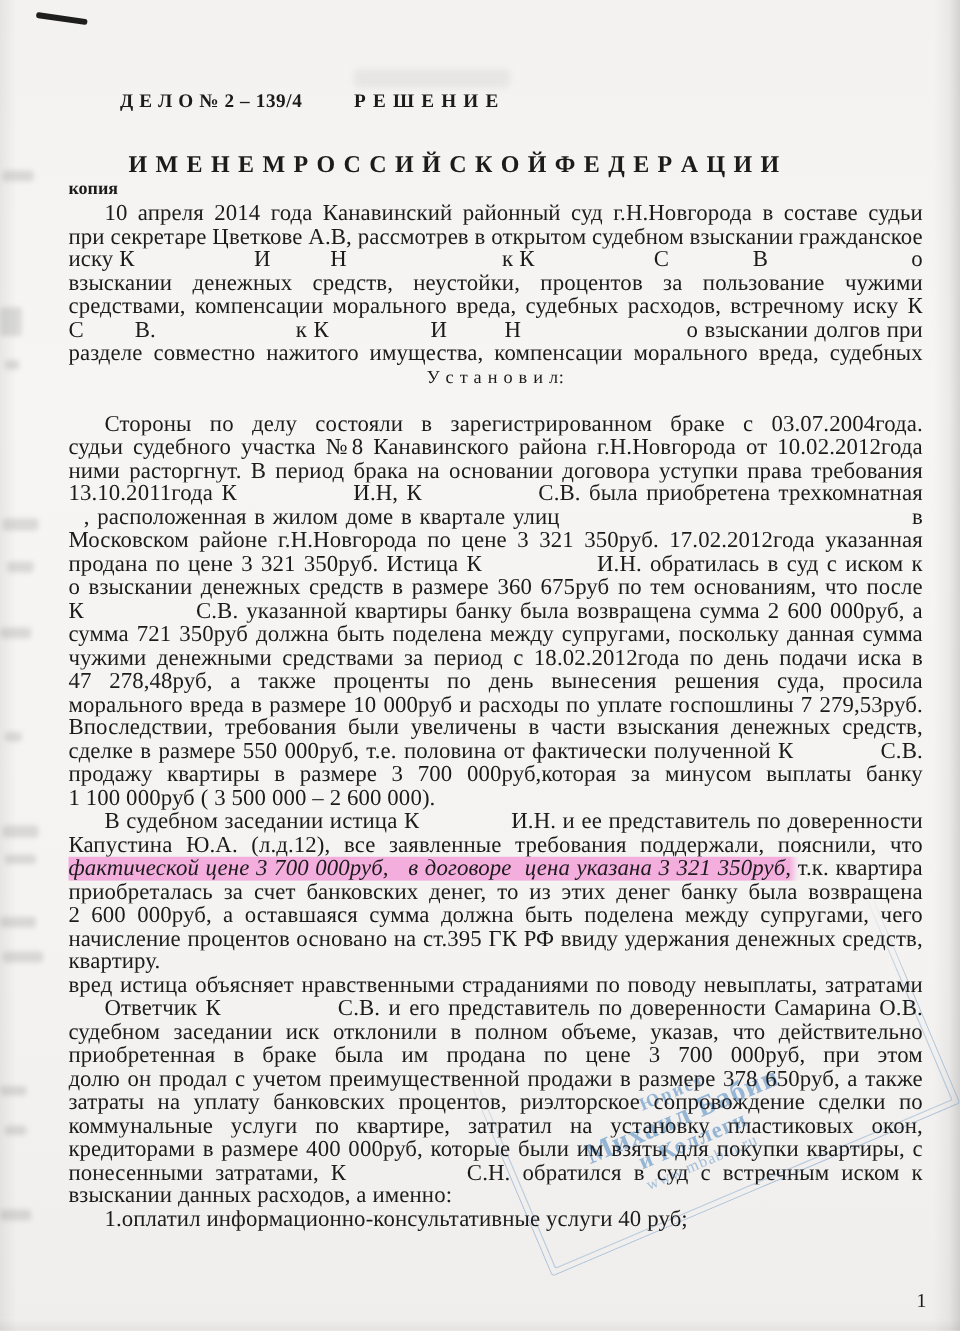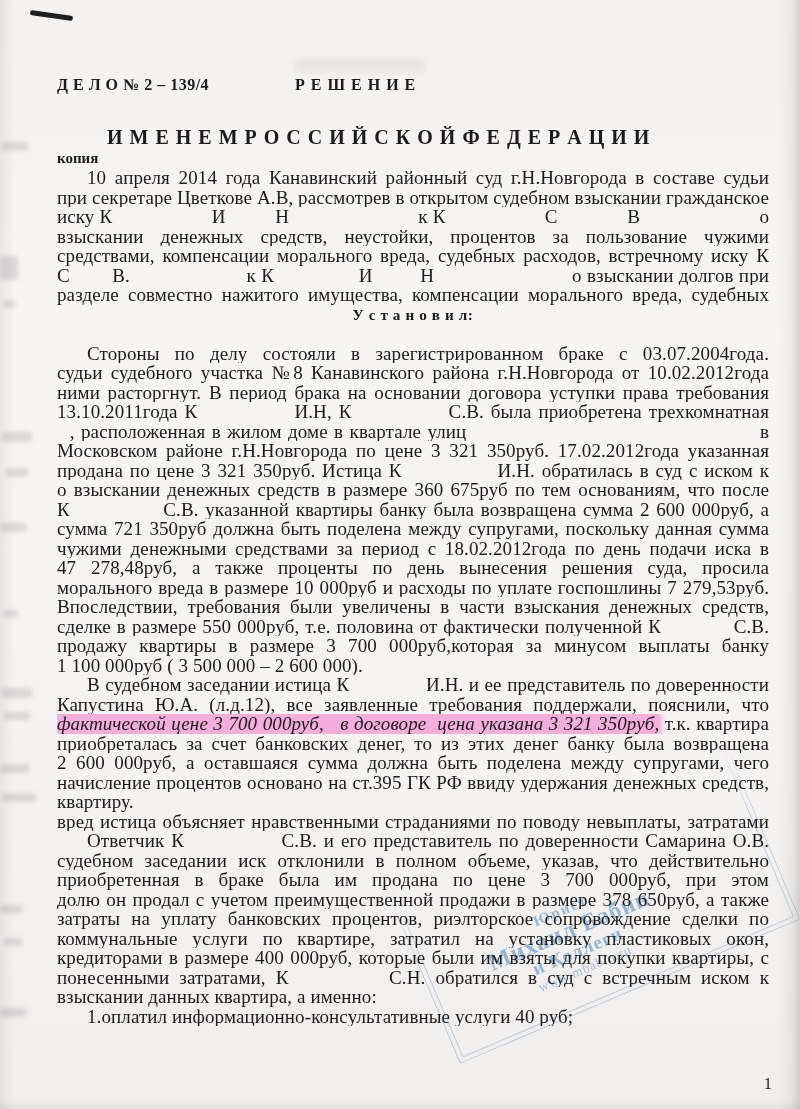--- a/index.html
+++ b/index.html
@@ -10,33 +10,33 @@
       linear-gradient(270deg, rgba(40,40,40,0.16) 0px, rgba(40,40,40,0.05) 9px, rgba(0,0,0,0) 22px),
       linear-gradient(0deg, rgba(0,0,0,0.05) 0px, rgba(0,0,0,0) 10px),
       linear-gradient(180deg,#f3f2f0 0%,#f6f5f3 30%,#f4f3f1 70%,#efeeec 100%);
     font-family:"Liberation Serif","DejaVu Serif",serif;
     color:#1b1b1b;
   }
   .textcol{
     position:absolute;left:57px;top:74px;width:712px;z-index:3;
   }
   .hrow{display:flex;font-weight:bold;font-size:16px;line-height:21px;white-space:nowrap;}
-  .case{width:238px;letter-spacing:0.5px;}
+  .case{width:238px;letter-spacing:0.5px;text-align:center;}
   .h1{letter-spacing:1px;}
   .h2{font-weight:bold;font-size:20px;line-height:21px;padding-left:50px;letter-spacing:1px;white-space:nowrap;margin-top:32px;}
   .copy{font-weight:bold;font-size:15px;line-height:20px;}
   .bodylines{margin-top:0px;}
   .line{
     font-size:19px;line-height:19.5px;height:19.5px;
     text-align:justify;text-align-last:justify;
     letter-spacing:0.1px;overflow:hidden;
   }
   .line.nj{text-align:left;text-align-last:left;}
   .line.ind{text-indent:30px;}
-  .line.center{text-align:left;text-align-last:center;letter-spacing:0.6px;font-size:15.2px;font-weight:bold;}
+  .line.center{text-align:left;text-align-last:center;letter-spacing:0.6px;font-size:15.2px;}
   .line.blank{height:19.5px;}
   .hl{
     background:var(--hl,#f4aede);
     box-shadow:0 0 5px 2.5px var(--hl,#f4aede);
     border-radius:2px;
     font-style:italic;
   }
   
   .wm-frame{
     position:absolute;left:460px;top:862px;width:368px;height:200px;
@@ -141,18 +141,18 @@
       <div class="line nj">квартиру.</div>
       <div class="line">вред истица объясняет нравственными страданиями по поводу невыплаты, затратами на съемную</div>
       <div class="line ind">Ответчик К&nbsp;&nbsp;&nbsp;&nbsp;&nbsp;&nbsp;&nbsp;&nbsp;&nbsp;&nbsp;&nbsp;&nbsp;&nbsp;&nbsp;С.В. и его представитель по доверенности Самарина О.В.(л.д.21) в</div>
       <div class="line">судебном заседании иск отклонили в полном объеме, указав, что действительно квартира,</div>
       <div class="line">приобретенная в браке была им продана по цене 3 700 000руб, при этом принадлежащую ему</div>
       <div class="line">долю он продал с учетом преимущественной продажи в размере 378 650руб, а также понес</div>
       <div class="line">затраты на уплату банковских процентов, риэлторское сопровождение сделки по продаже, уплатил</div>
       <div class="line">коммунальные услуги по квартире, затратил на установку пластиковых окон, расплатился с</div>
       <div class="line">кредиторами в размере 400 000руб, которые были им взяты для покупки квартиры, с учетом этих</div>
       <div class="line">понесенными затратами, К&nbsp;&nbsp;&nbsp;&nbsp;&nbsp;&nbsp;&nbsp;&nbsp;&nbsp;&nbsp;С.Н. обратился в суд с встречным иском к К&nbsp;&nbsp;&nbsp;&nbsp;&nbsp;&nbsp;&nbsp;&nbsp;&nbsp;&nbsp;&nbsp;&nbsp;&nbsp;&nbsp;&nbsp;&nbsp;И.Н. о</div>
-      <div class="line nj">взыскании данных квартира, а именно:</div>
+      <div class="line nj">взыскании данных расходов, а именно:</div>
       <div class="line nj ind">1.оплатил информационно-консультативные услуги 40 руб;</div>
     </div>
 </div>
 
 <div class="pagenum">1</div>
 
 </body></html>

